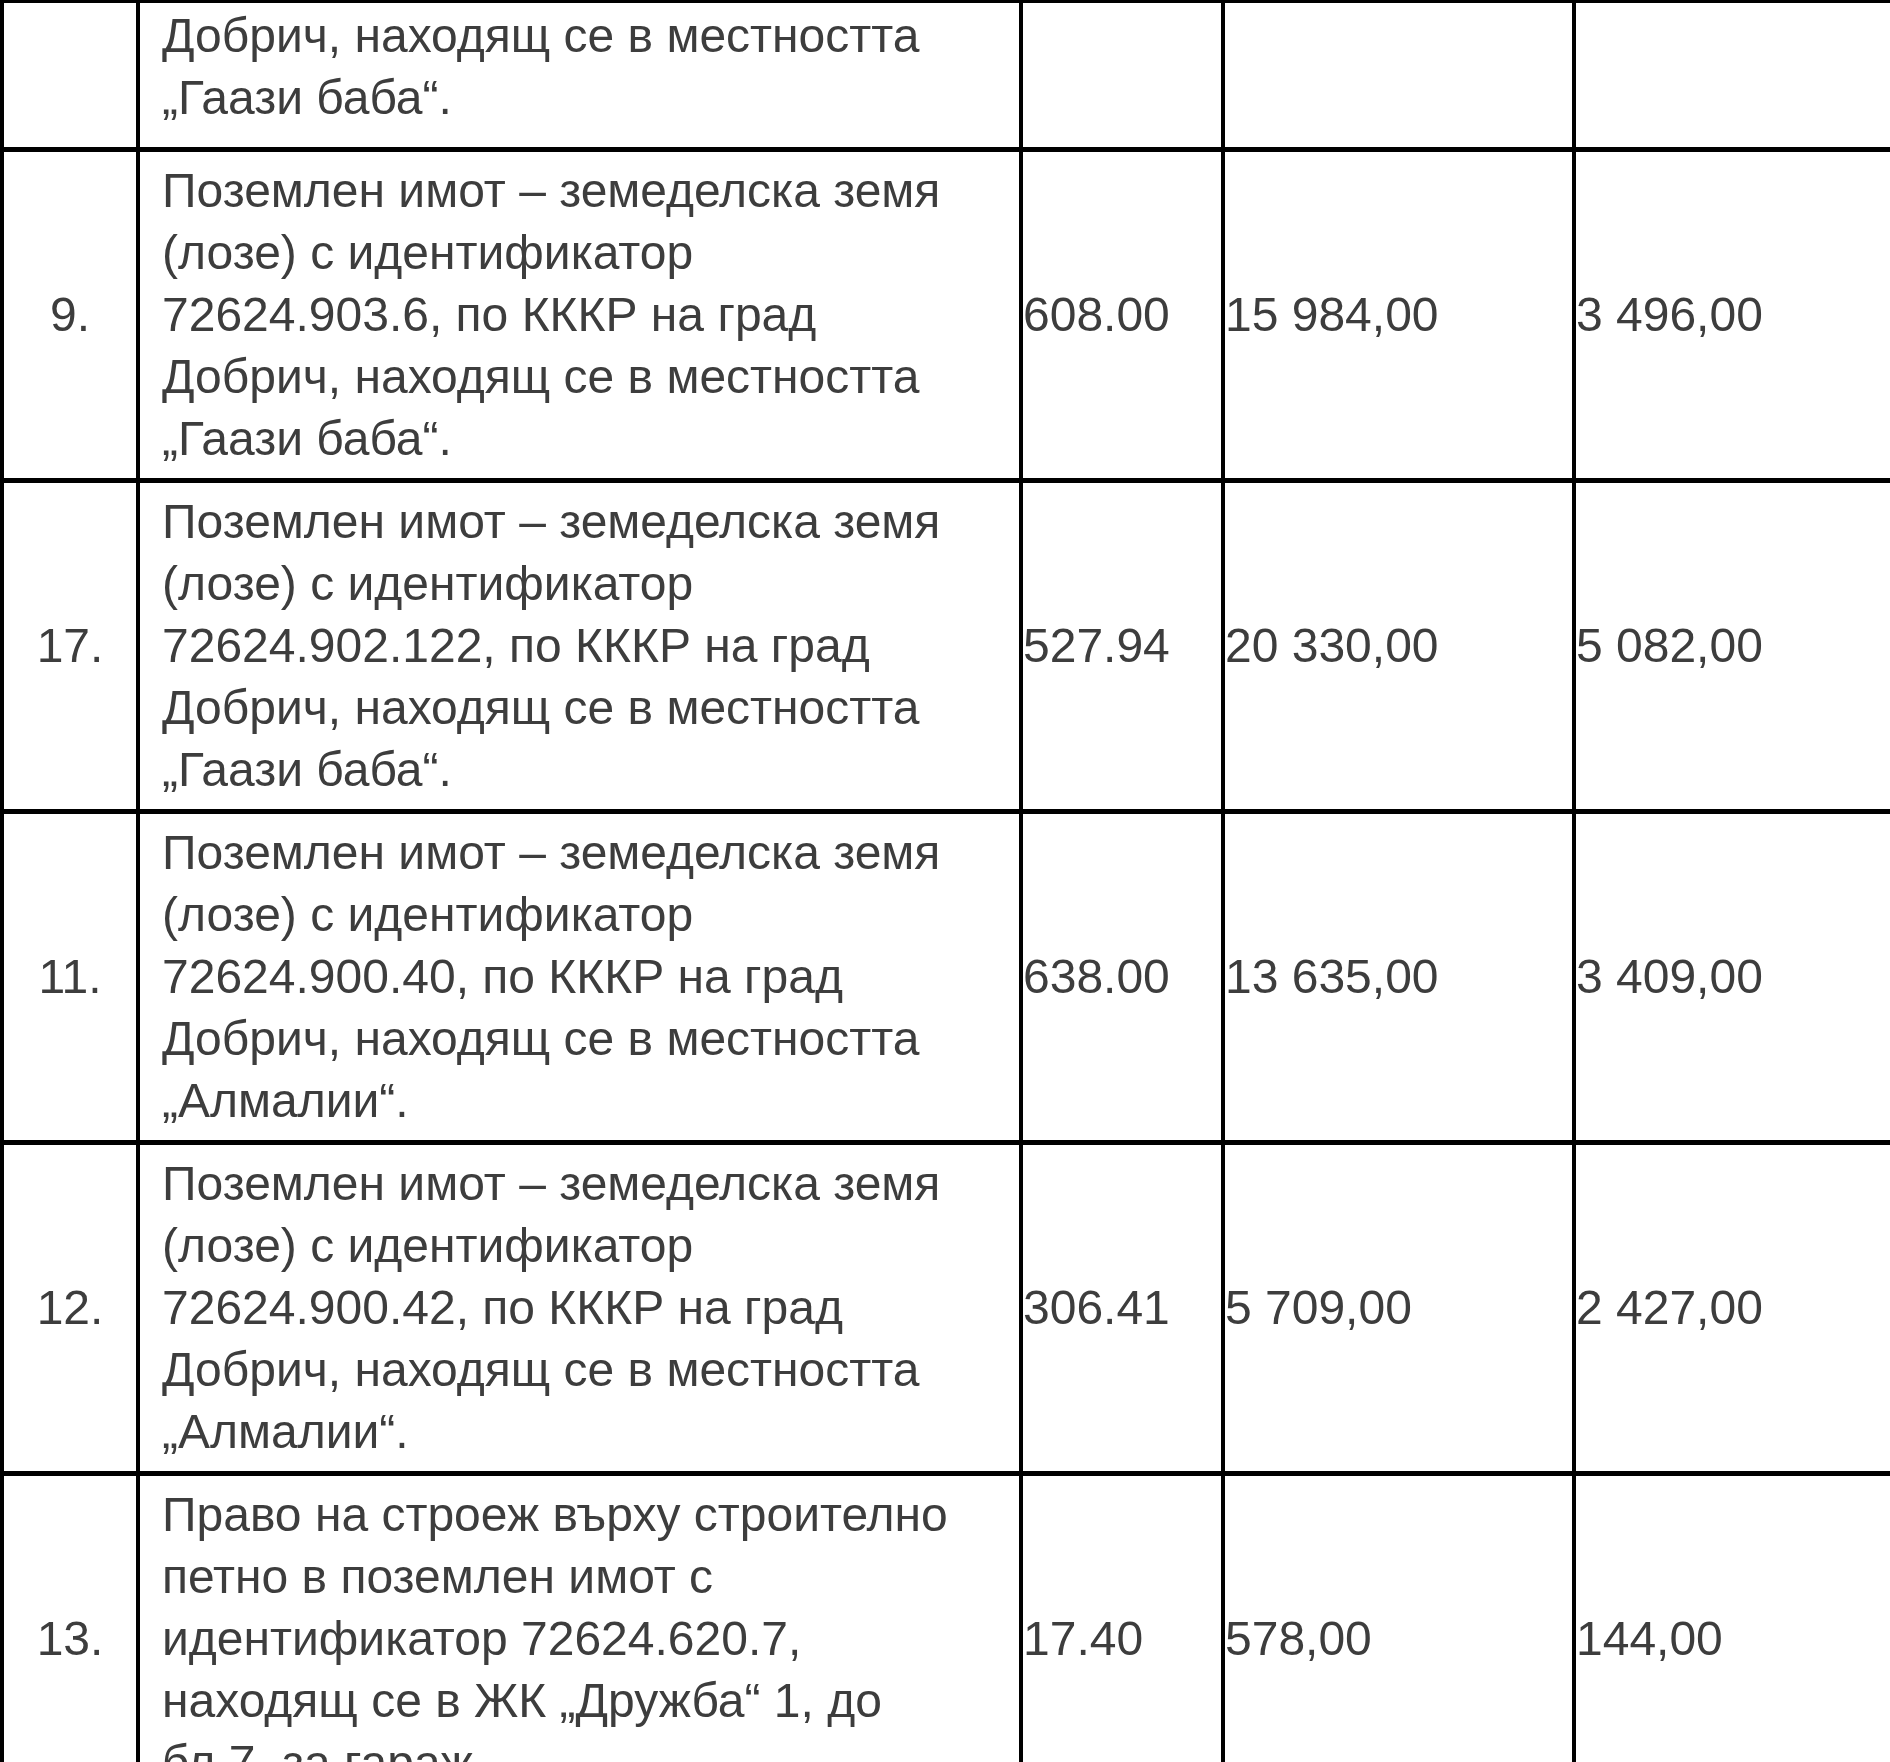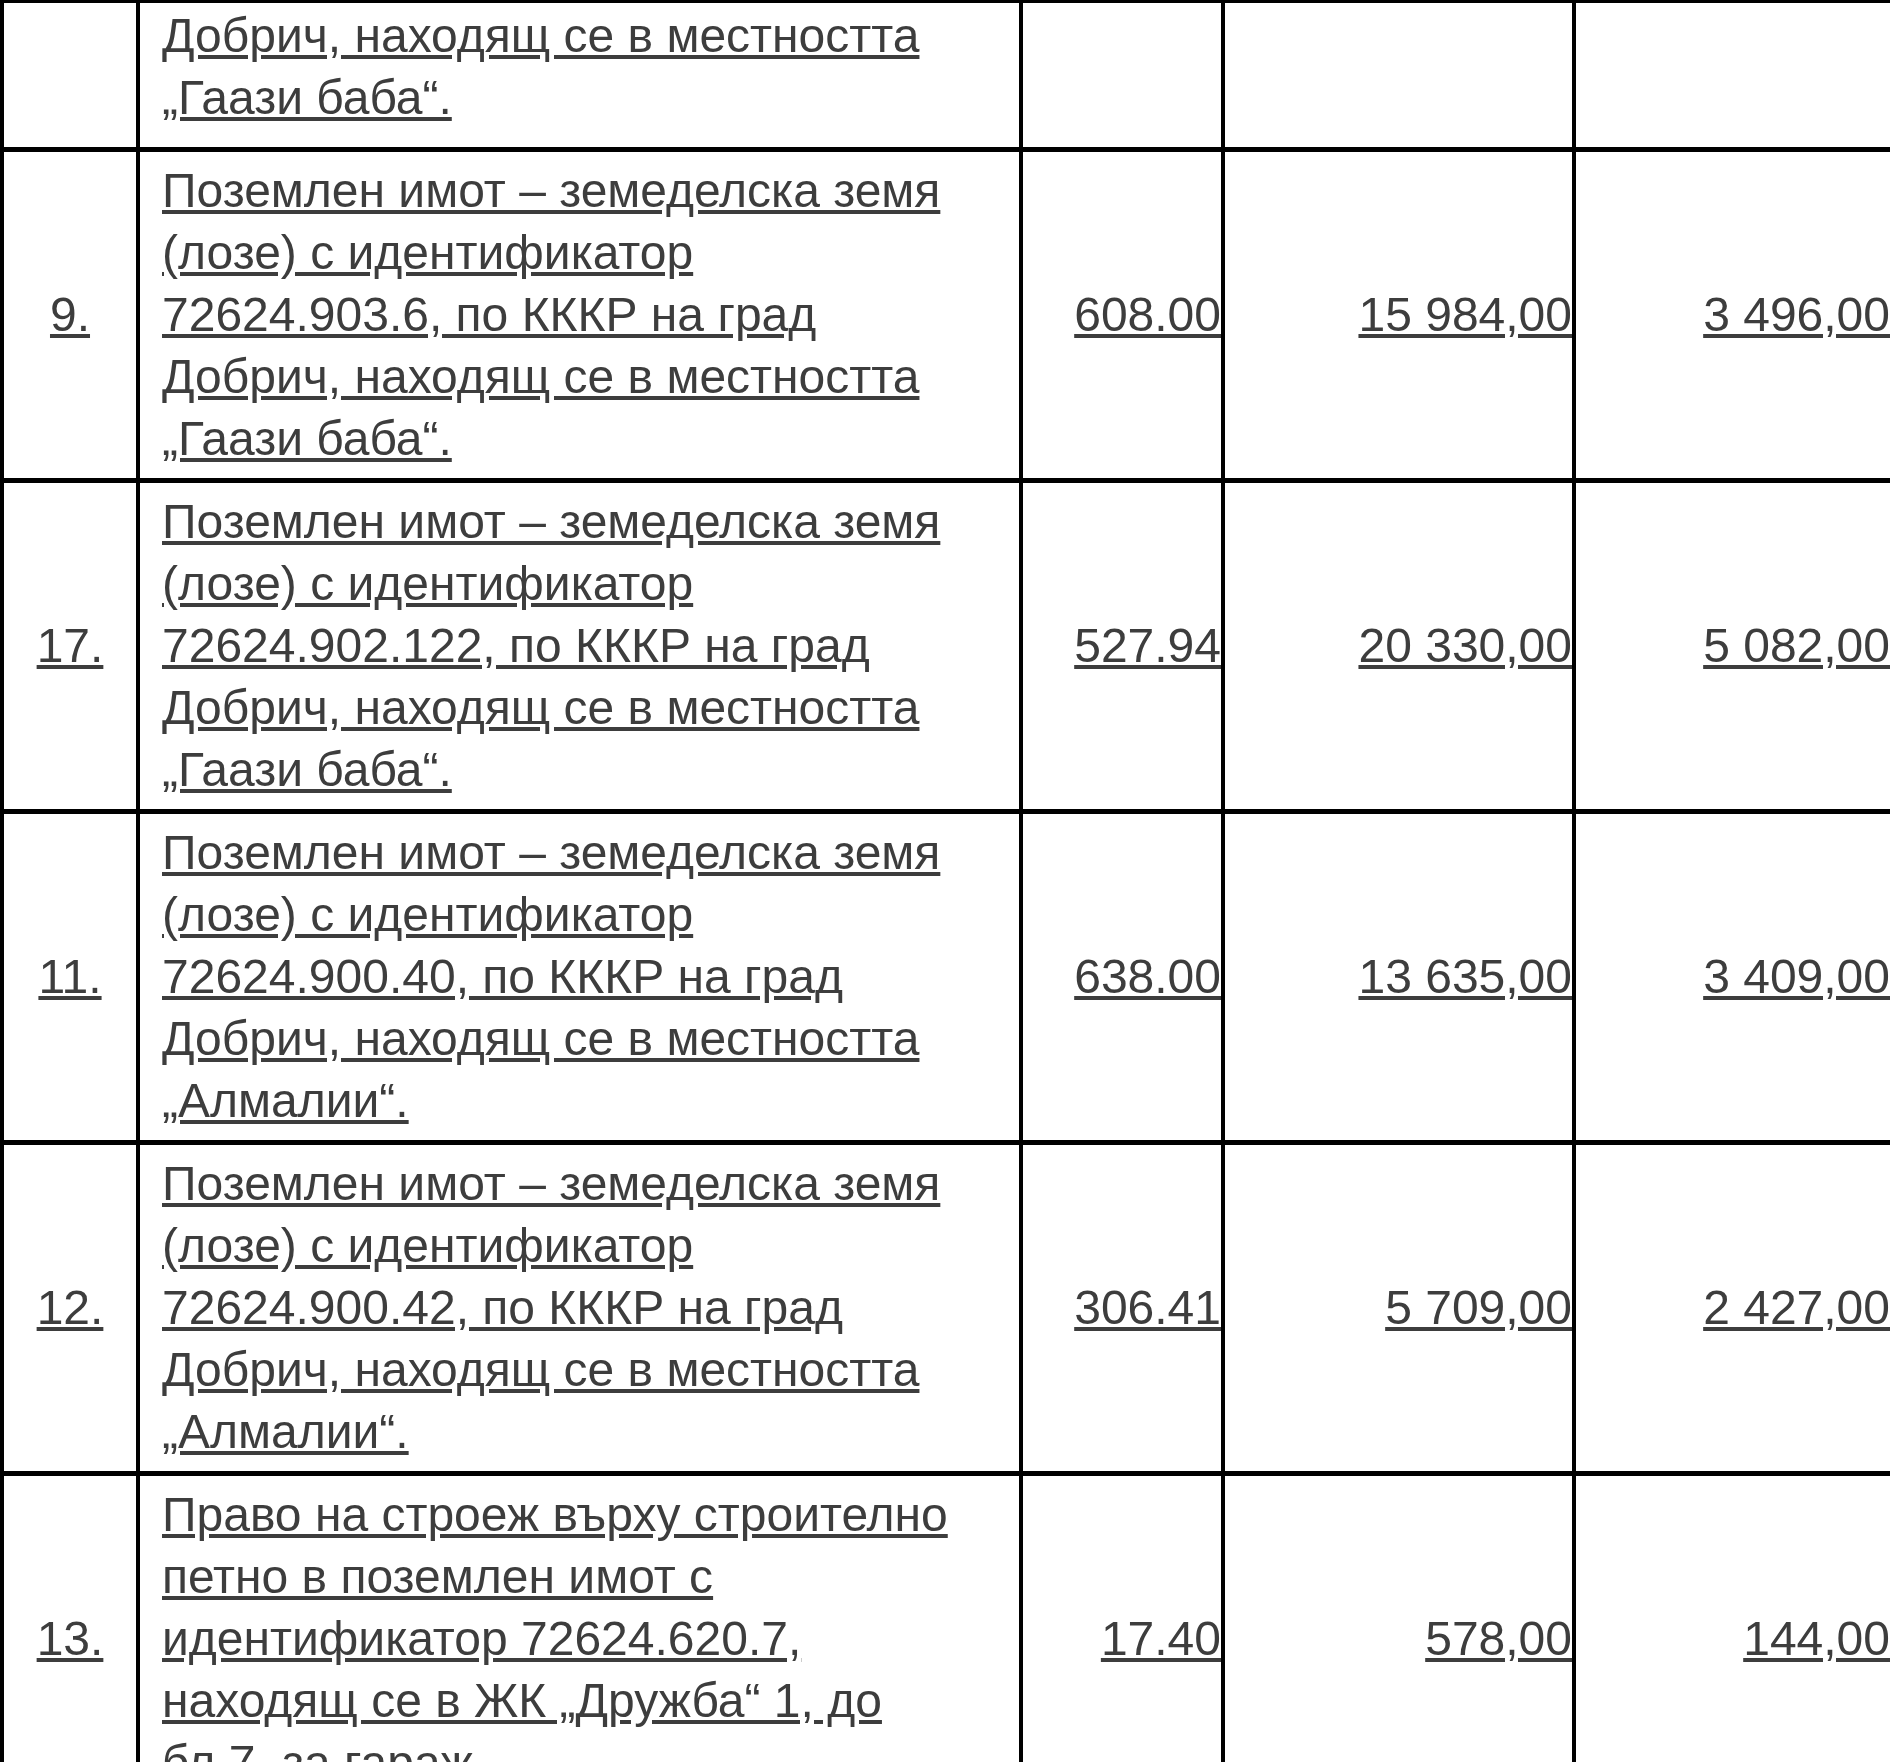--- a/index.html
+++ b/index.html
@@ -22,21 +22,20 @@
     line-height: 62px;
     color: #3d3d3d;
     background: #ffffff;
   }
   .prop-table td {
     border: 4px solid #000000;
     border-top-width: 5px;
     border-bottom-width: 5px;
     padding: 0;
     overflow: hidden;
-    text-decoration: underline;
   }
   .prop-table tr:first-child td {
     border-top-width: 3px;
   }
   .prop-table tr:last-child td {
     border-bottom-width: 6px;
   }
   td.cell-num {
     text-align: center;
     vertical-align: middle;
@@ -46,21 +45,21 @@
     text-align: left;
     vertical-align: middle;
     padding: 8px 18px 8px 22px;
     white-space: pre-line;
   }
   tr.row-partial td.cell-desc {
     vertical-align: top;
     padding-top: 2px;
   }
   td.cell-val {
-    text-align: right;
+    text-align: left;
     vertical-align: middle;
     white-space: nowrap;
   }
 </style>
 </head>
 <body>
 
 <table class="prop-table">
   <colgroup>
     <col style="width:136px">

